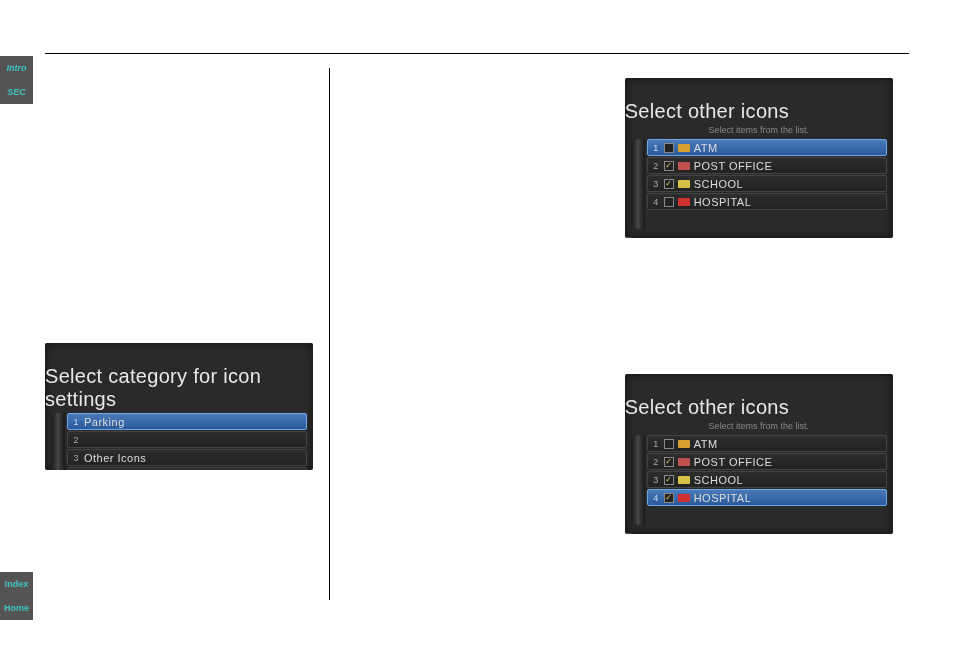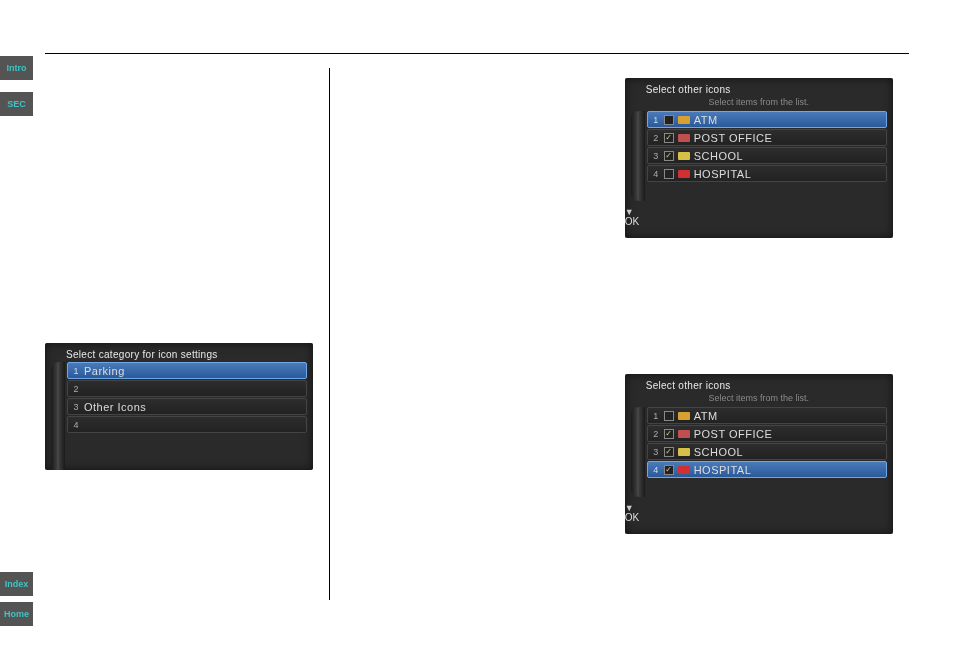--- a/index.html
+++ b/index.html
@@ -10,21 +10,22 @@
     font-family: Arial, sans-serif;
     position: relative;
   }
   .sidebar {
     position: absolute;
     left: 0;
     top: 0;
     width: 33px;
     display: flex;
     flex-direction: column;
-    gap: 12px;
+    gap: 0;
+    font-style: italic;
   }
   .tab {
     background: #545454;
     color: #3fc3c3;
     font-size: 9px;
     font-weight: bold;
     padding: 4px 0;
     text-align: center;
     margin-bottom: 0;
     cursor: pointer;
@@ -60,25 +61,26 @@
   .nav-screen {
     width: 268px;
     background: #2a2a2a;
     border-radius: 2px;
     overflow: hidden;
     box-shadow: inset 0 0 10px rgba(0,0,0,0.6);
     position: relative;
   }
   .nav-title {
     color: #e8e8e8;
-    font-size: 10px;
-    padding: 6px 8px 2px 21px;
+    font-size: 20px;
+    padding: 6px 8px 2px 0;
     font-weight: normal;
     letter-spacing: 0.3px;
     font-family: "Arial", sans-serif;
+    margin-top: 16px;
   }
   .nav-subtitle {
     color: #8a8a8a;
     font-size: 9px;
     text-align: center;
     margin-bottom: 4px;
   }
   .nav-body {
     display: flex;
     padding: 0 6px 6px 6px;
@@ -161,21 +163,21 @@
 </style>
 </head>
 <body>
 
 <div class="sidebar">
   <div class="tab tab-intro">Intro</div>
   <div class="tab" style="">SEC</div>
 </div>
 <div style="position:absolute;left:0;top:572px;width:33px;">
   <div class="tab">Index</div>
-  <div class="tab" style="margin-top:6px;">Home</div>
+  <div class="tab" style="margin-top:0;">Home</div>
 </div>
 
 <div class="hr-top"></div>
 
 <div class="content">
   <div class="col col-1">
     <div class="nav-screen screen-a" style="height:127px;">
       <div class="nav-title">Select category for icon settings</div>
       <div class="nav-body" style="height:118px;">
         <div class="nav-wheel"></div>

